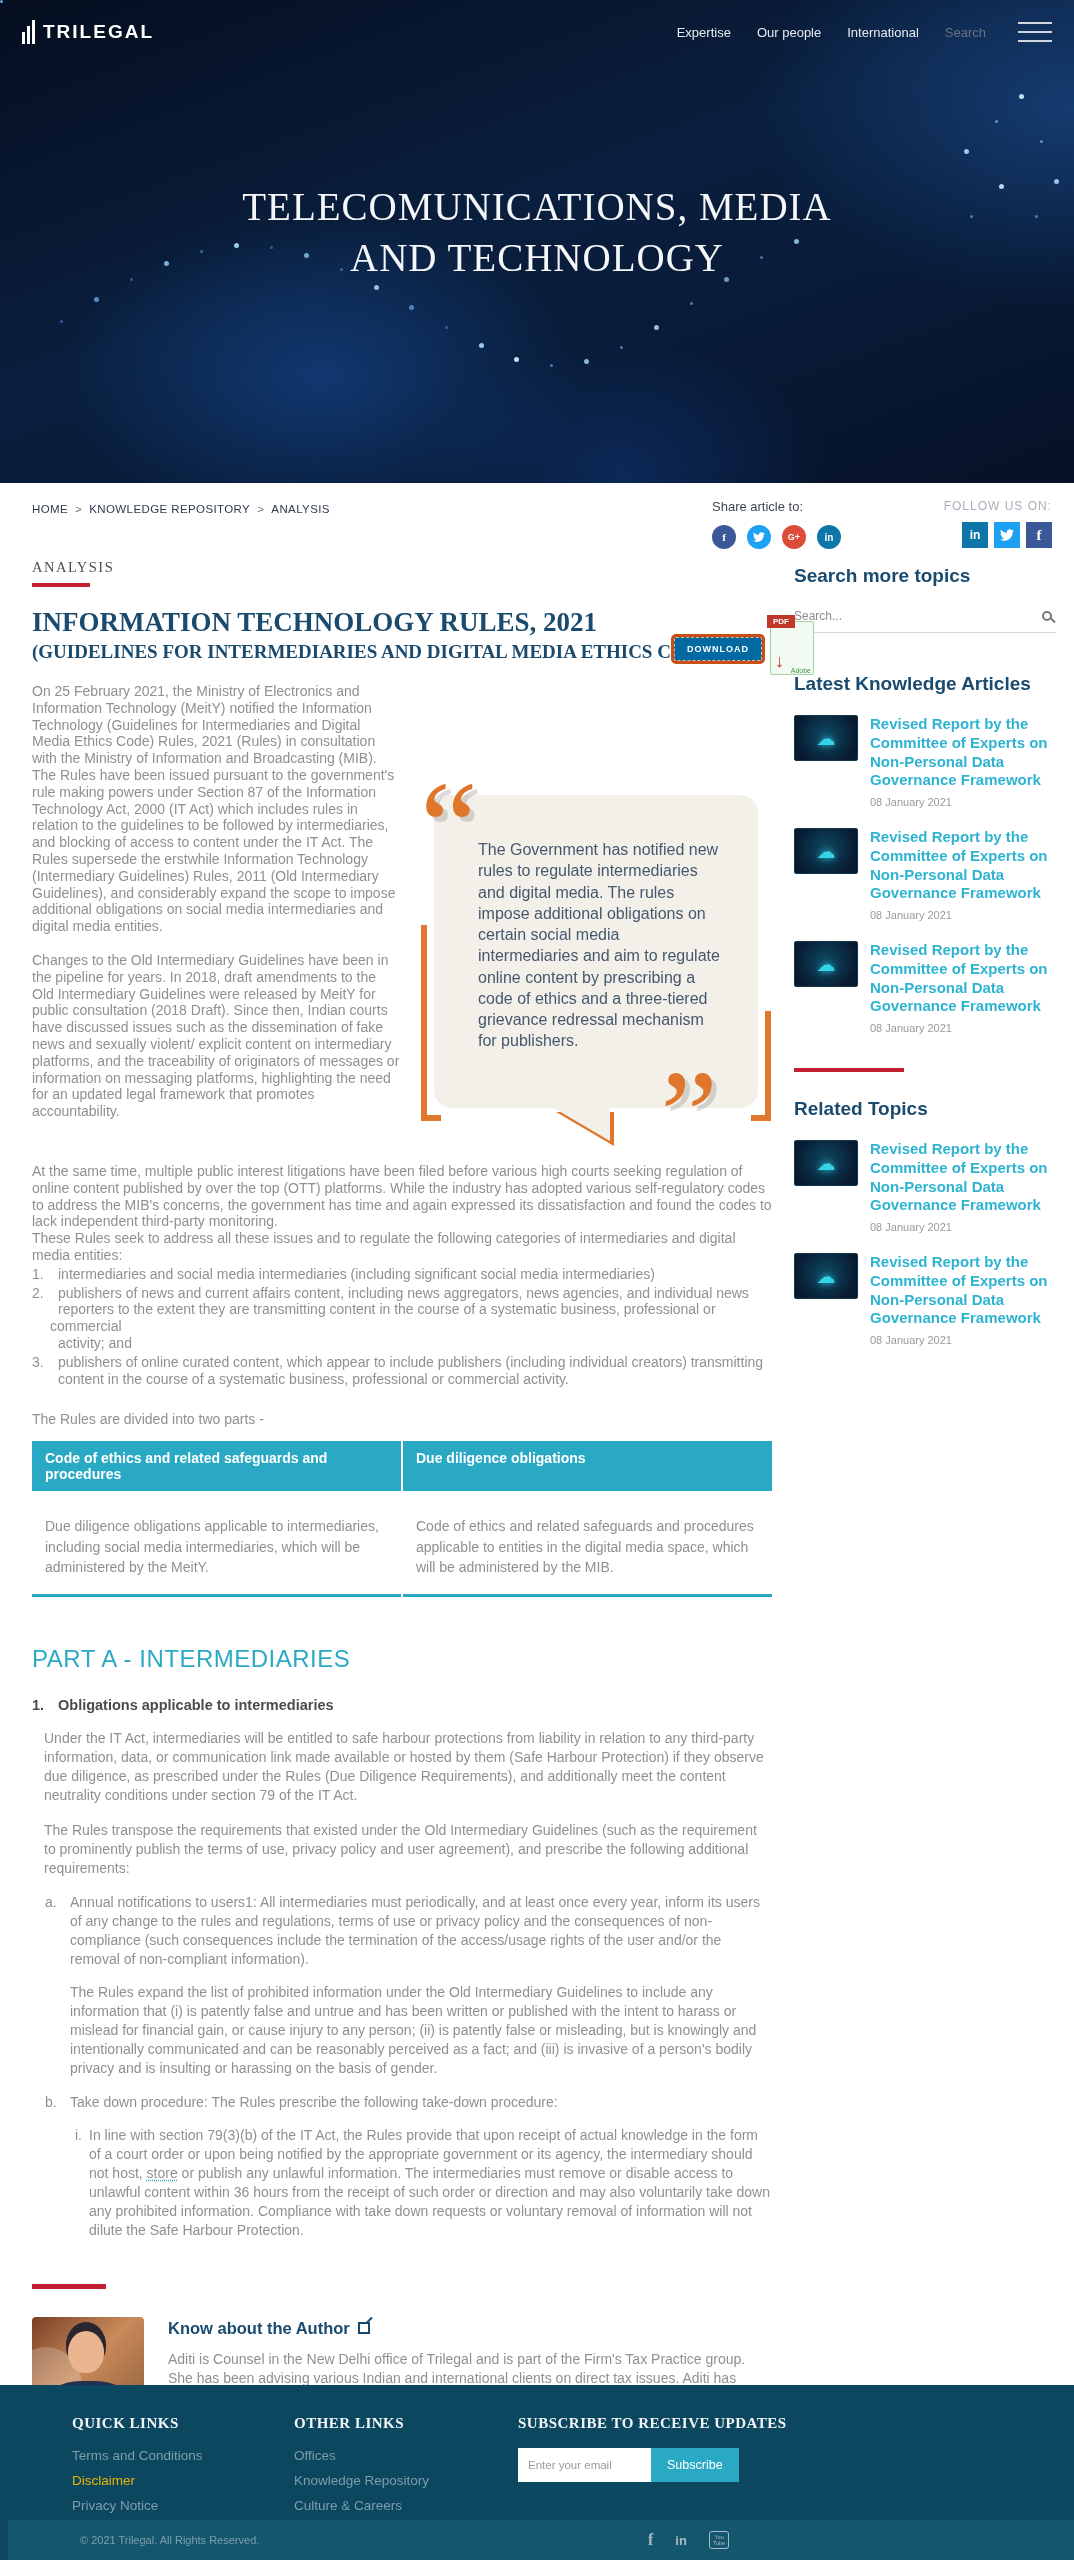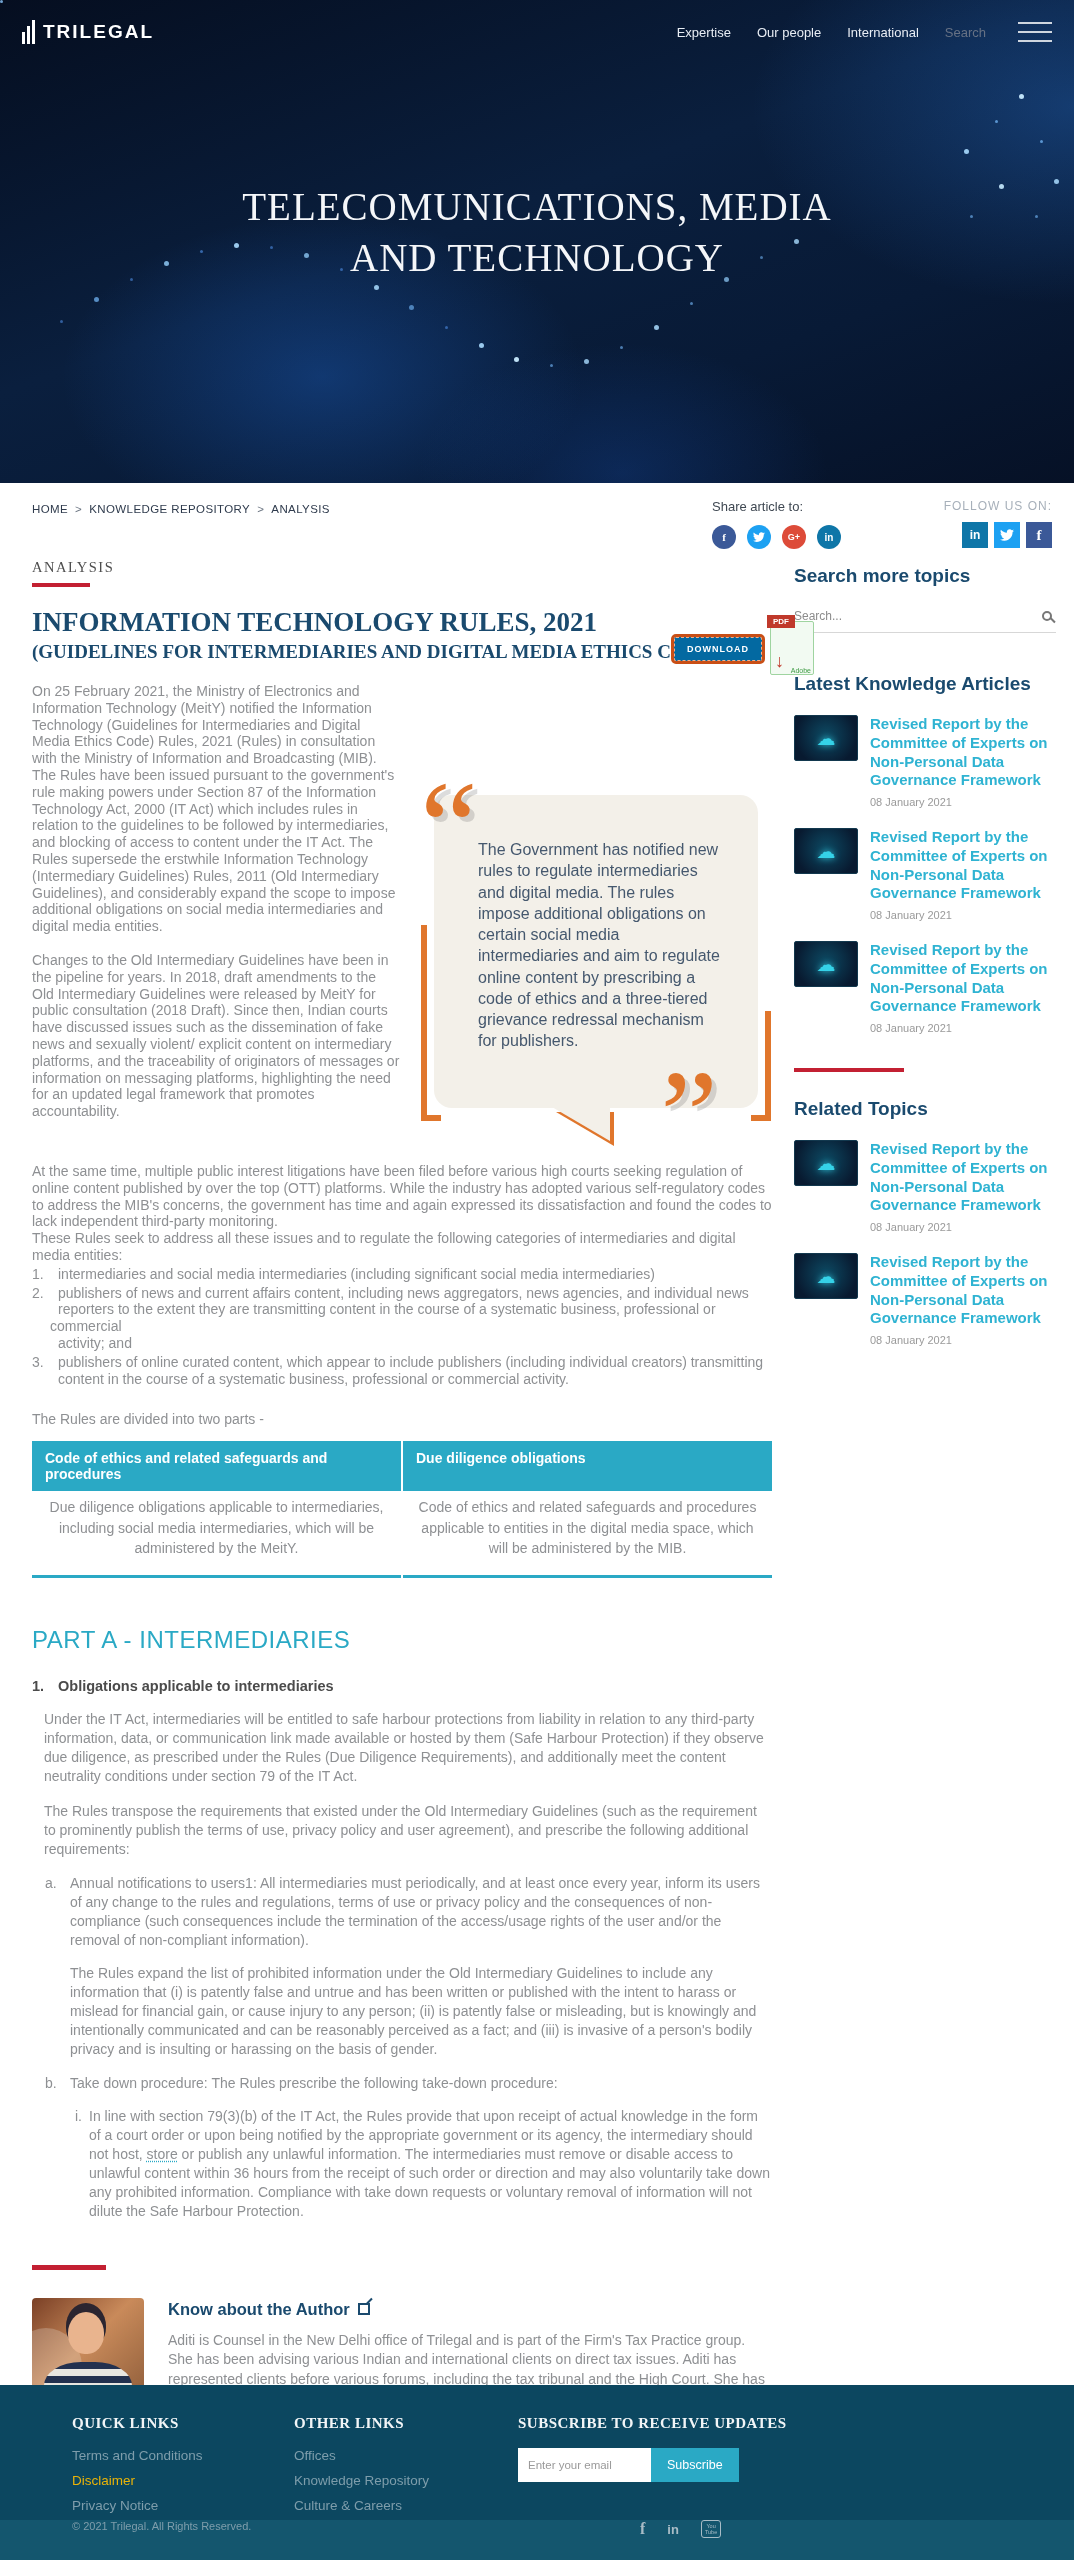--- a/index.html
+++ b/index.html
@@ -101,21 +101,21 @@
 .full-para { margin-top:26px; }
 .num-list { font-size:14px; line-height:1.2; color:#8e9093; }
 .nl-row { display:flex; margin-top:2px; }
 .nl-n { width:26px; flex:none; }
 .nl-outdent { margin-left:18px; }
 .nl-cont { margin-left:26px; }
 .parts-intro { margin-top:24px; font-size:14px; color:#8e9093; }
 
 .rules-table { display:grid; grid-template-columns:1fr 1fr; column-gap:2px; margin-top:14px; }
 .rt-h { background:#2aa9c5; color:#fff; font-size:14px; font-weight:bold; padding:9px 13px; }
-.rt-c { background:#fff; color:#8e9093; font-size:14px; line-height:1.45; padding:6px 13px 17px; border-bottom:3px solid #2aa9c5;text-align:center; }
+.rt-c { background:#fff; color:#8e9093; font-size:14px; line-height:1.45; padding:25px 13px 17px; border-bottom:3px solid #2aa9c5; }
 
 .parta { margin-top:48px; color:#2aa9c5; font-size:24px; font-weight:400; letter-spacing:.5px; }
 .ob-head { display:flex; margin-top:24px; font-size:14.5px; font-weight:bold; color:#4b4b4b; }
 .ob-num { width:26px; flex:none; }
 .ind { margin:16px 0 0 12px; font-size:14px; line-height:1.35; color:#8e9093; }
 .ind2 { margin:14px 0 8px 38px; font-size:14px; line-height:1.35; color:#8e9093; }
 .abc-row { display:flex; margin:16px 0 0 13px; font-size:14px; line-height:1.35; color:#8e9093; }
 .abc-n { width:25px; flex:none; }
 .rom-row { display:flex; margin:14px 0 0 43px; font-size:14px; line-height:1.35; color:#8e9093; }
 .rom-n { width:14px; flex:none; }
@@ -162,21 +162,21 @@
 .footer-cols { display:flex; padding:30px 12px 0 72px; }
 .fcol-1 { width:222px; } .fcol-2 { width:224px; } .fcol-3 { flex:1; }
 .fh { font-family:"Liberation Serif",serif; font-size:15px; font-weight:bold; letter-spacing:.5px; color:#f2f5f7; }
 .flinks { margin-top:16px; list-style:none; }
 .flinks a { display:block; color:#7e9dab; font-size:13.5px; text-decoration:none; margin-bottom:10px; cursor:pointer; }
 .flinks a.active { color:#eab308; }
 .sub-form { display:flex; margin-top:16px; }
 .sub-form input { width:133px; height:34px; border:none; outline:none; padding:0 10px; font-size:11.5px; color:#666; font-family:"Liberation Sans",sans-serif; }
 .sub-form input::placeholder { color:#9a9a9a; }
 .sub-btn { height:34px; padding:0 16px; background:#2aa9c5; color:#fff; border:none; font-size:12.5px; cursor:pointer; font-family:"Liberation Sans",sans-serif; }
-.footer-bottom { position:absolute; left:0; right:0; bottom:0; height:40px; background:#14566e; display:flex; align-items:flex-start; padding:0 72px; }
+.footer-bottom { position:absolute; left:8px; right:0; bottom:0; height:40px; background:#14566e; display:flex; align-items:center; padding:0 72px; }
 .copyright { font-size:11px; color:#7e9dab; }
 .fb-social { position:absolute; left:640px; display:flex; align-items:center; gap:22px; }
 .fsoc { color:#a9bcc6; cursor:pointer; text-decoration:none; }
 .fsoc.f { font-family:"Liberation Serif",serif; font-weight:bold; font-size:16px; }
 .fsoc.in { font-weight:bold; font-size:13px; }
 .fsoc.yt { font-size:5.5px; line-height:1.1; text-align:center; border:1px solid #a9bcc6; border-radius:3px; padding:2px 3px; }
 </style>
 </head>
 <body>
 

